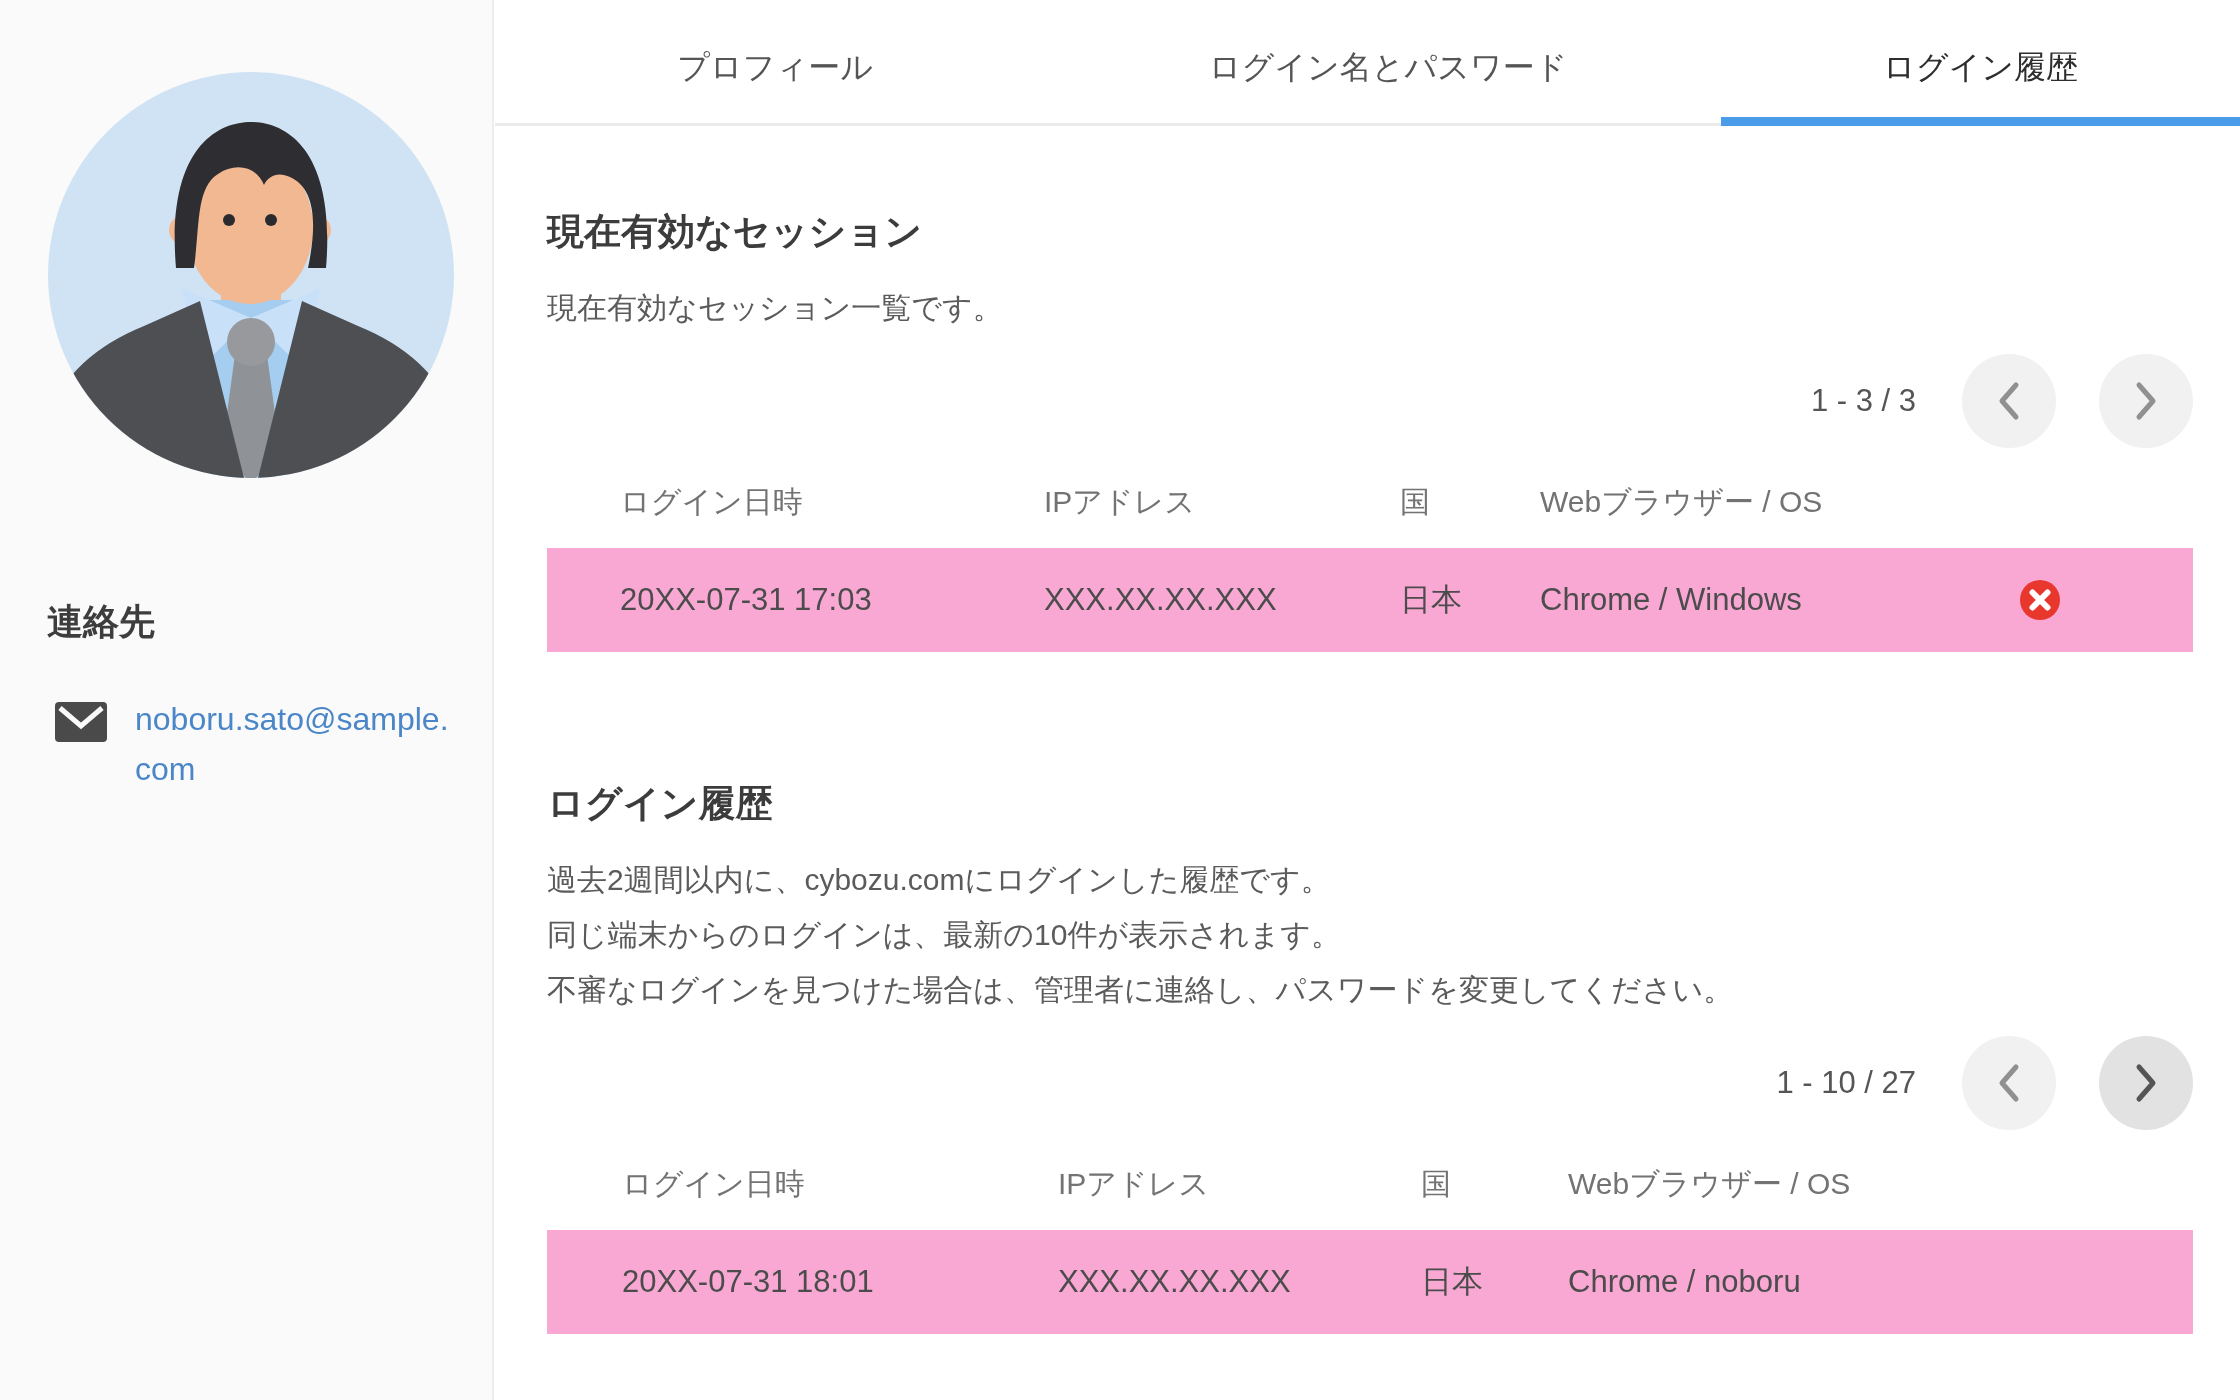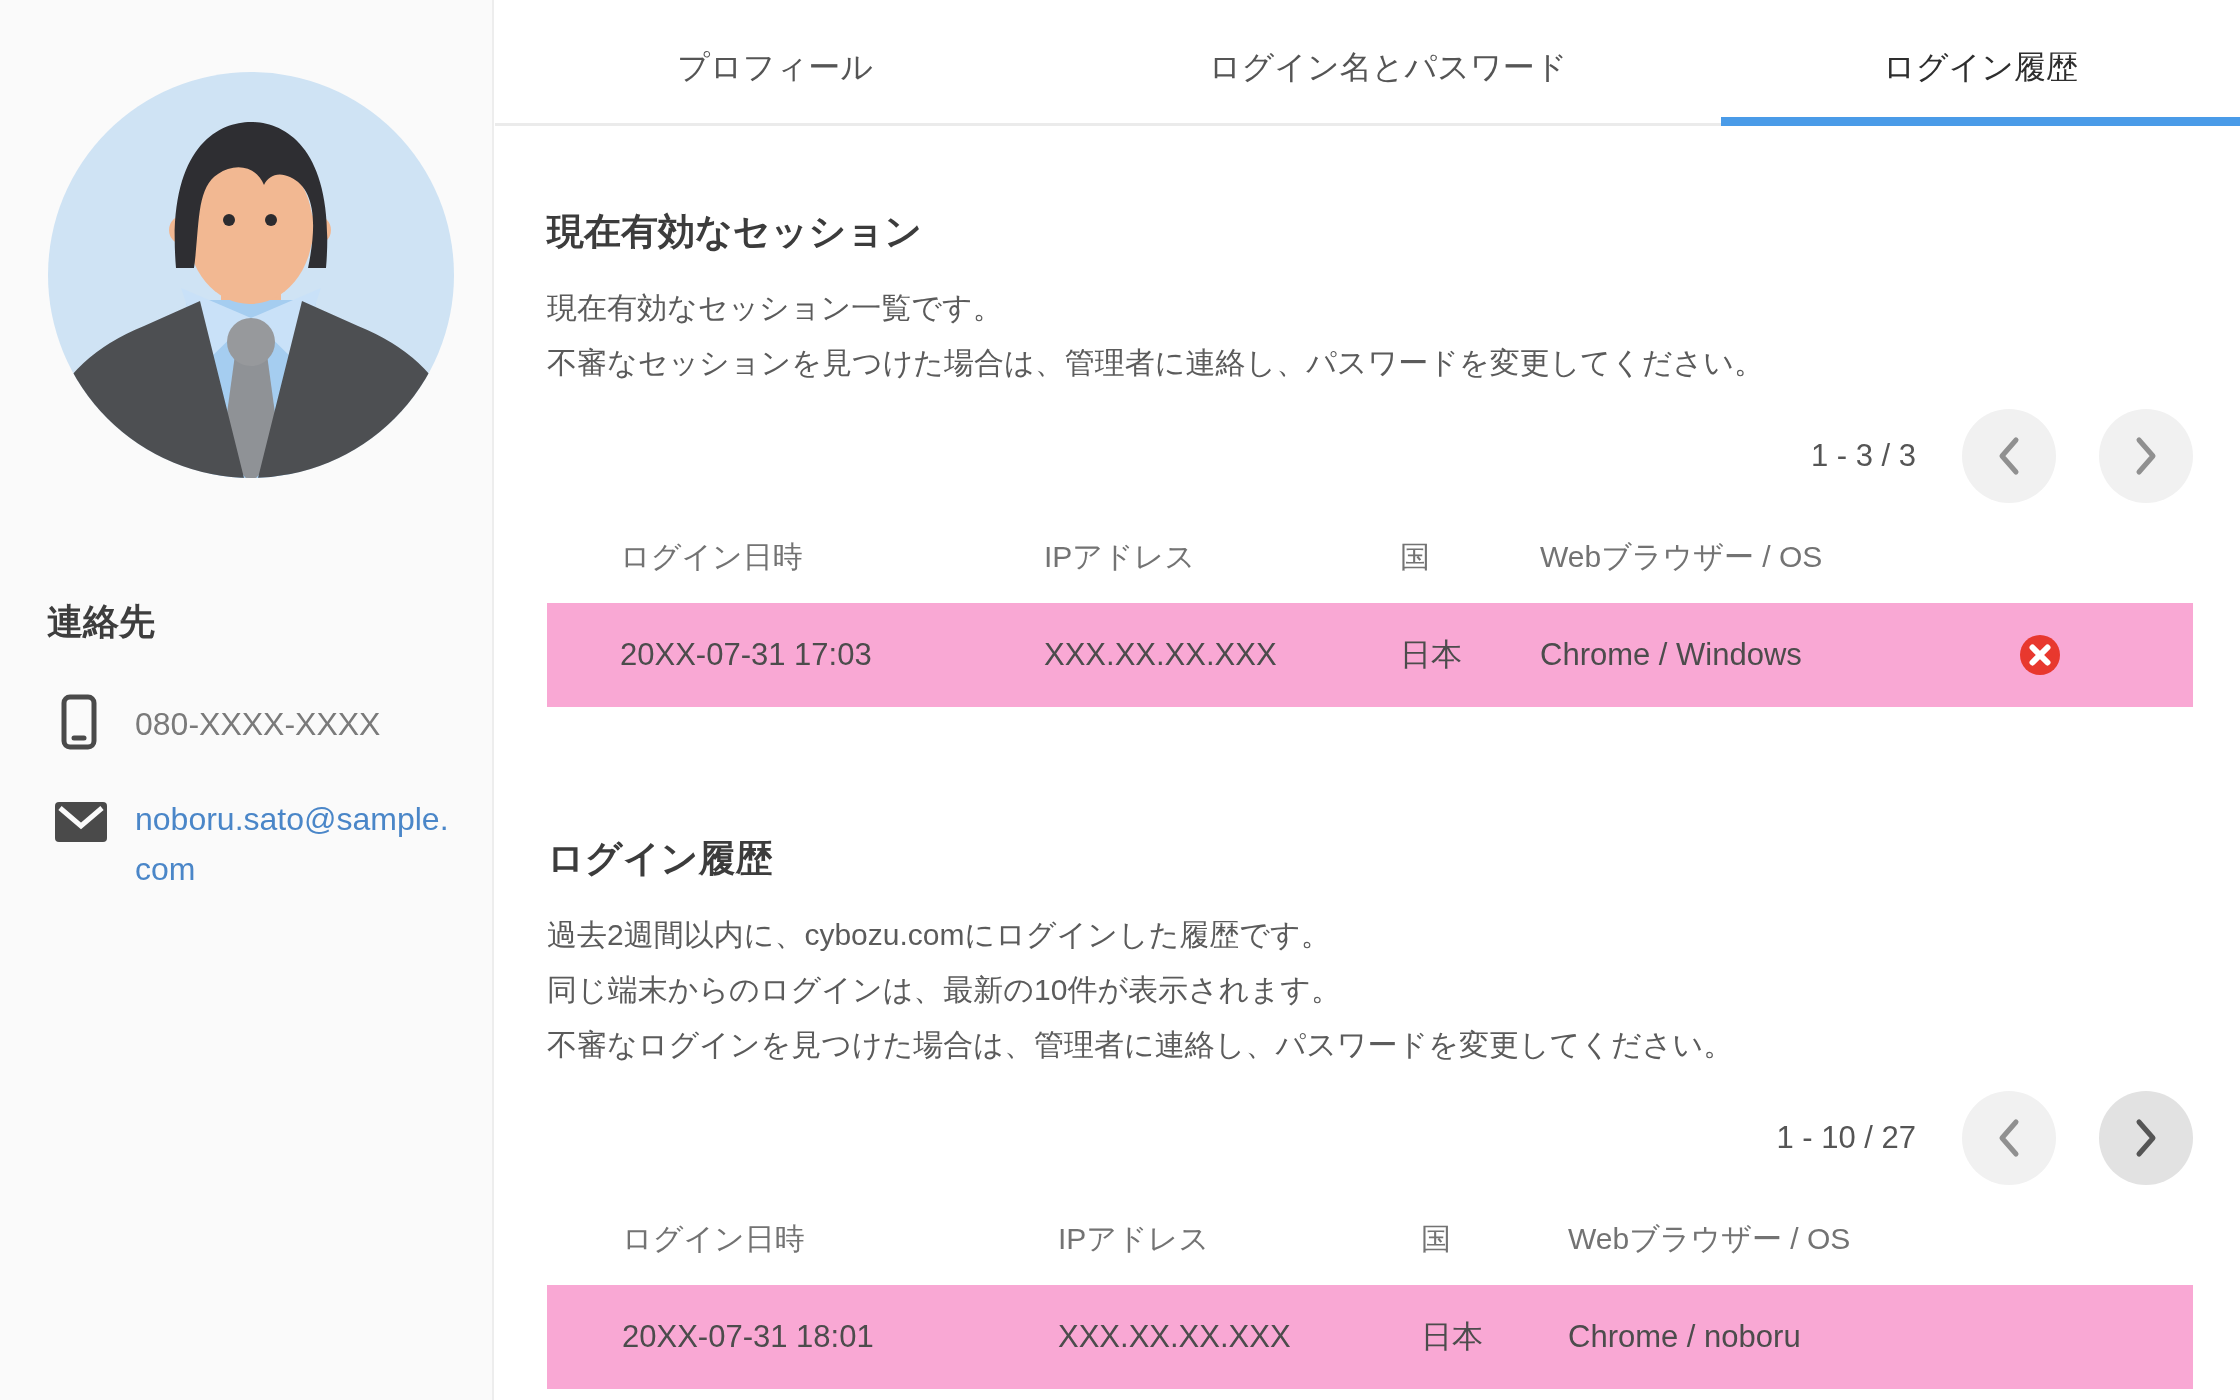--- a/index.html
+++ b/index.html
@@ -105,29 +105,20 @@
 
         <circle cx="181" cy="148" r="6" fill="#2b2b2f"></circle>
         <circle cx="223" cy="148" r="6" fill="#2b2b2f"></circle>
       </g>
     </svg>
   </div>
 
   <div class="contact">
     <h3 class="contact-heading">連絡先</h3>
 
-    <div class="contact-row">
-      <span class="phone-icon-box">
-        <svg viewBox="0 0 36 56" width="36" height="56">
-          <rect x="3" y="3" width="30" height="50" rx="6" fill="none" stroke="#4a4a4a" stroke-width="5"></rect>
-          <line x1="13" y1="44" x2="23" y2="44" stroke="#4a4a4a" stroke-width="5" stroke-linecap="round"></line>
-        </svg>
-      </span>
-      <span class="contact-text">080-XXXX-XXXX</span>
-    </div>
 
     <div class="contact-row email-row">
       <span class="mail-icon-box">
         <svg viewBox="0 0 52 40" width="52" height="40">
           <rect x="0" y="0" width="52" height="40" rx="4" fill="#4a4a4a"></rect>
           <polyline points="5,6 26,24 47,6" fill="none" stroke="#fafafa" stroke-width="5"></polyline>
         </svg>
       </span>
       <a href="#" class="contact-link">noboru.sato@sample.com</a>
     </div>
@@ -141,21 +132,20 @@
     <div class="tab tab-2">ログイン名とパスワード</div>
     <div class="tab tab-3 active">ログイン履歴</div>
   </nav>
 
   <div class="content">
 
     <section>
       <h2 class="section-title mt-first">現在有効なセッション</h2>
       <div class="desc">
         <p>現在有効なセッション一覧です。</p>
-        <p>不審なセッションを見つけた場合は、管理者に連絡し、パスワードを変更してください。</p>
       </div>
 
       <div class="pagination">
         <span class="page-range">1 - 3 / 3</span>
         <button class="page-btn">
           <svg viewBox="0 0 30 44" width="30" height="44">
             <polyline class="chev" points="22,6 8,22 22,38" fill="none" stroke-width="5" stroke-linecap="round" stroke-linejoin="round"></polyline>
           </svg>
         </button>
         <button class="page-btn">

